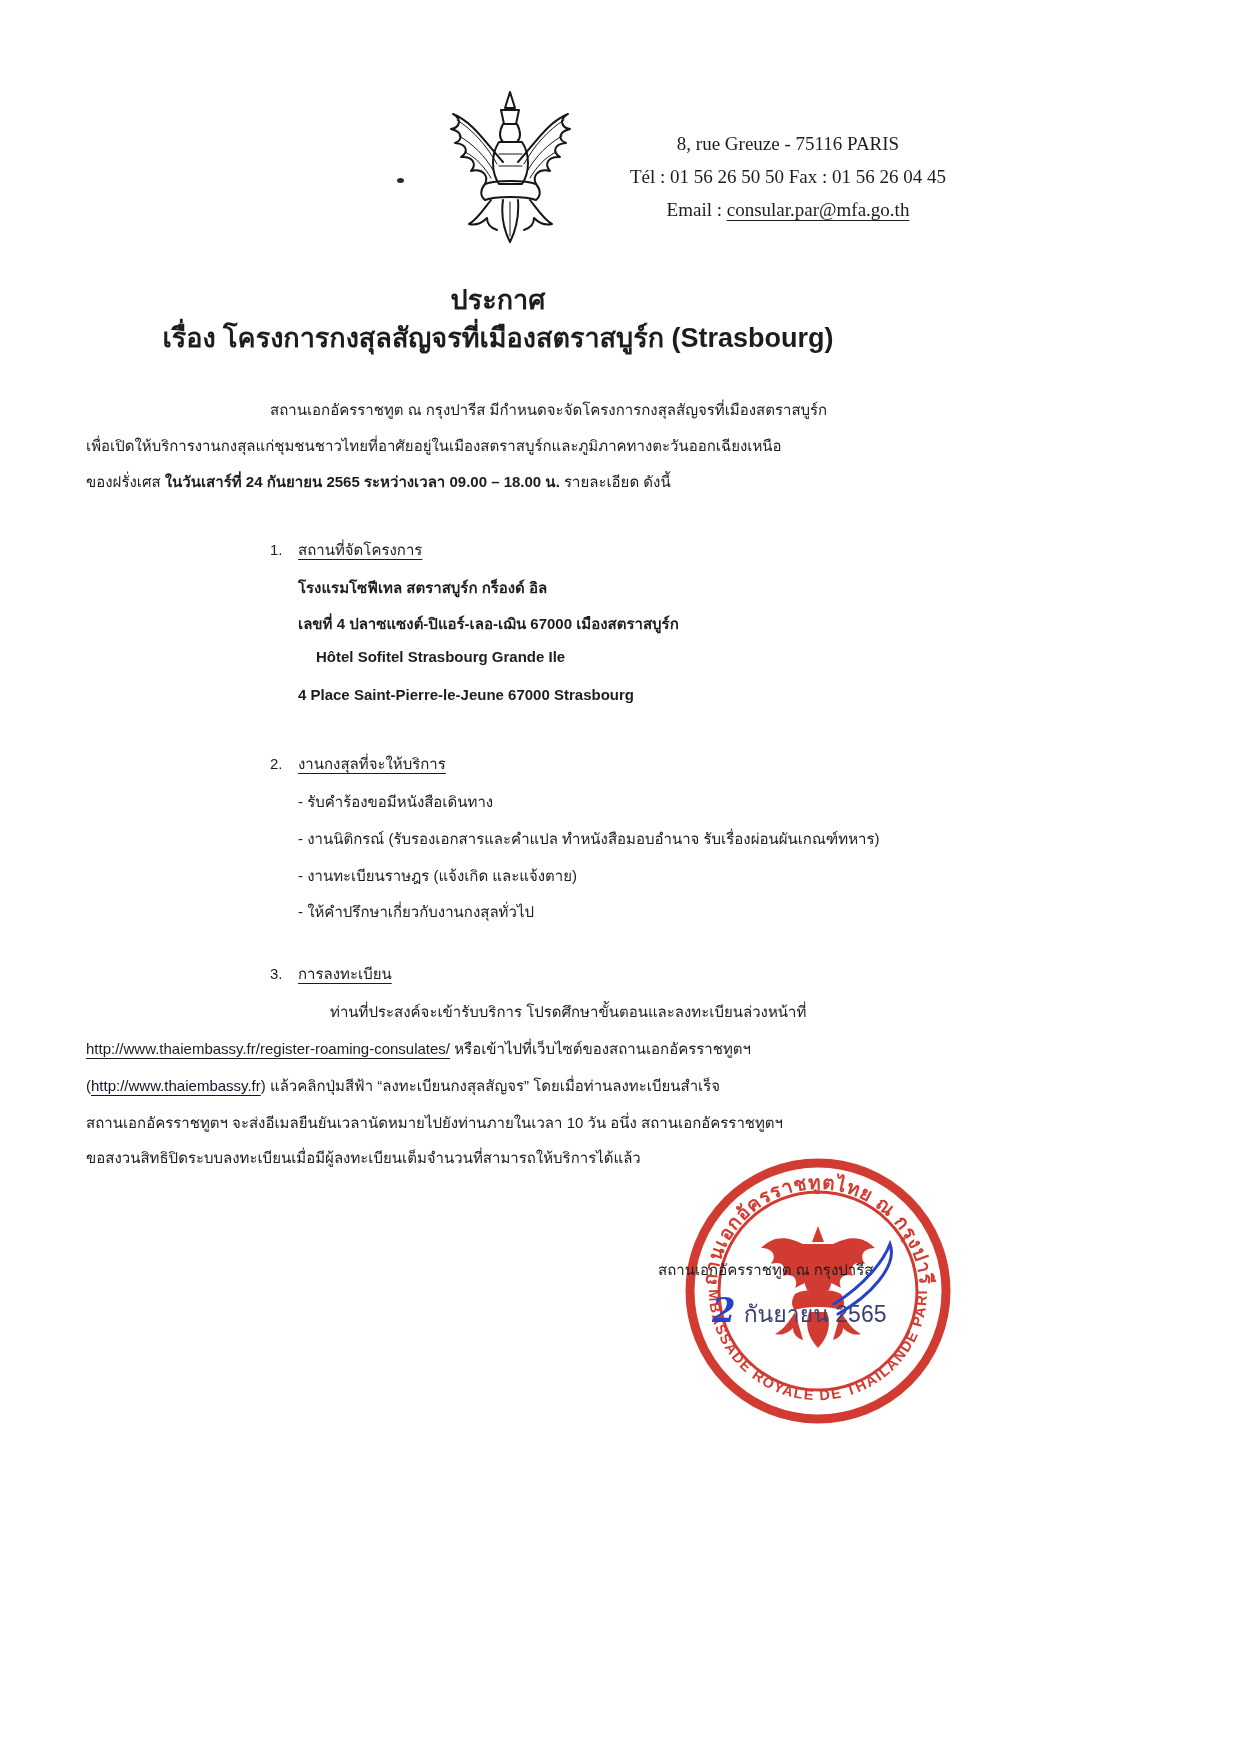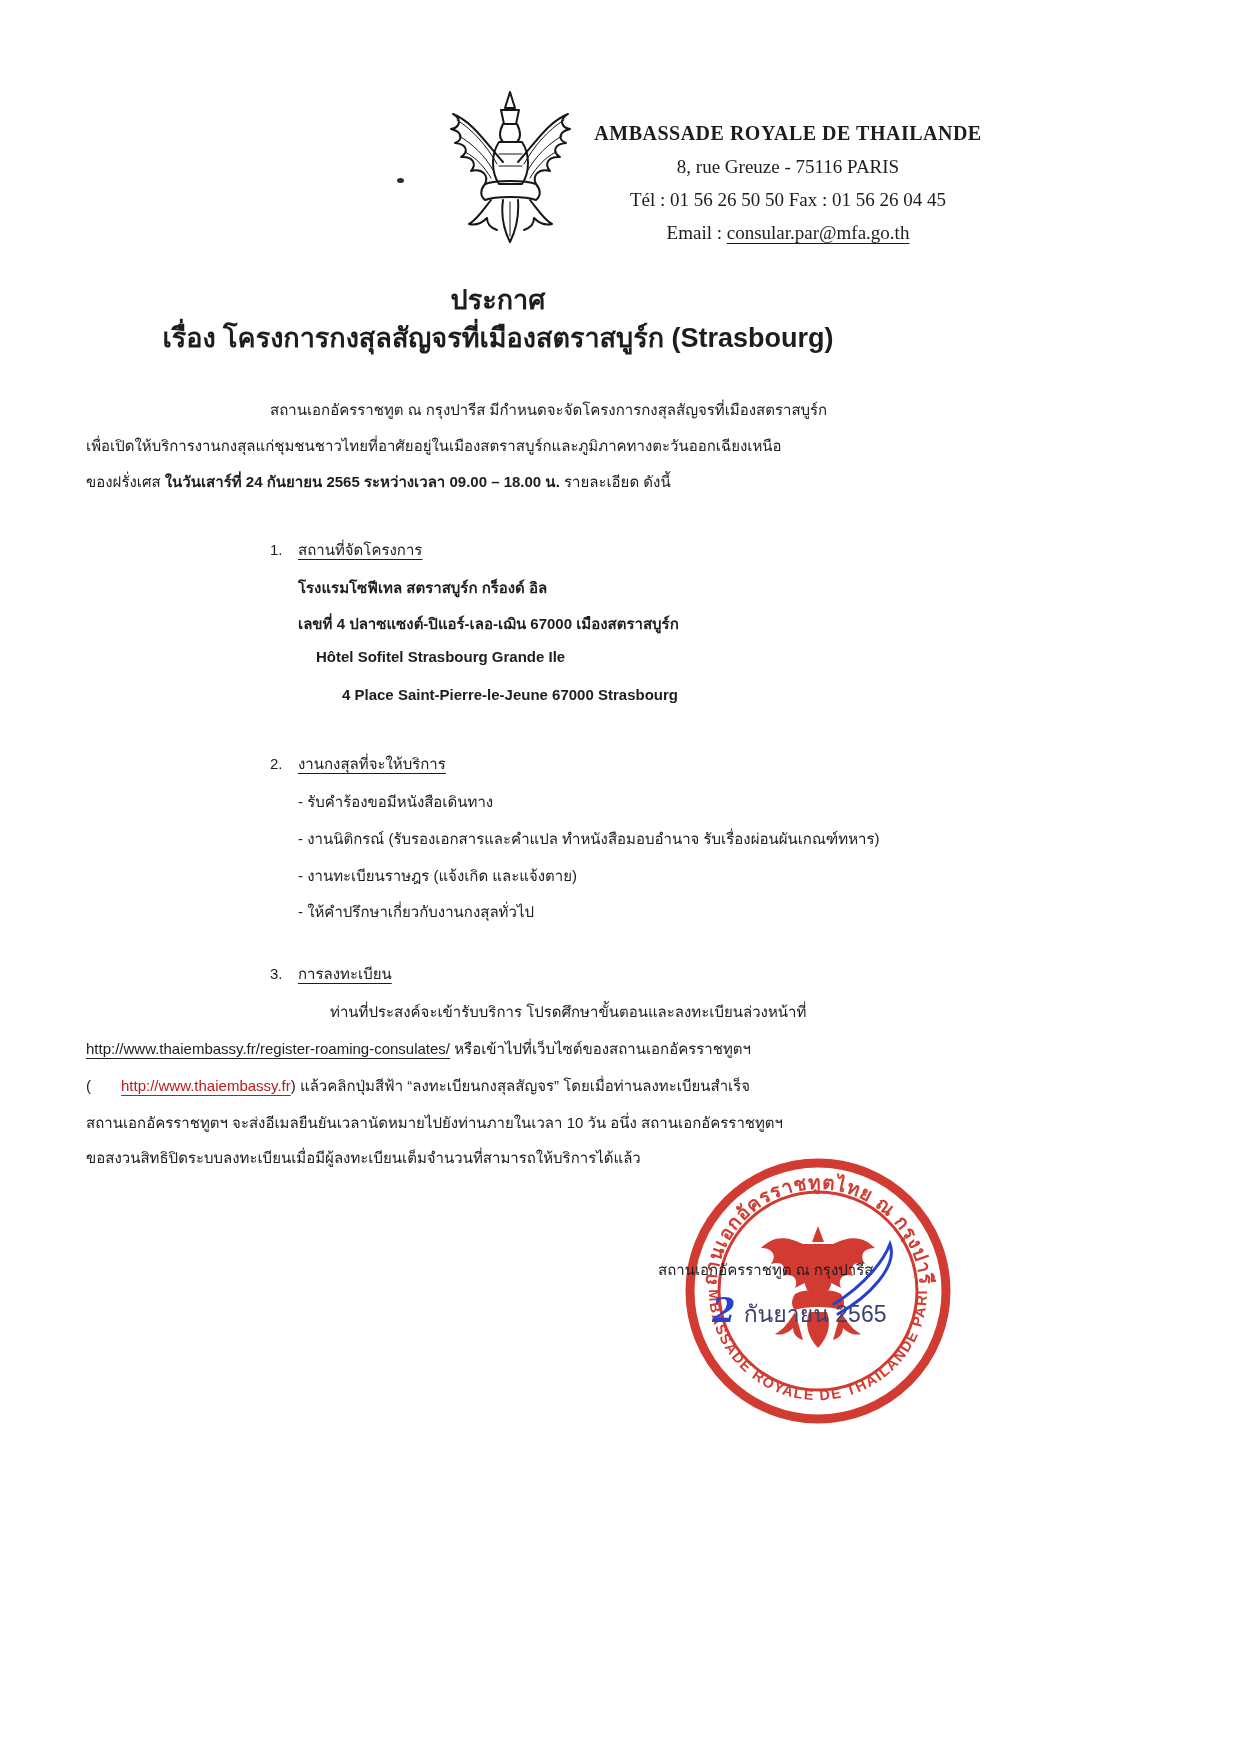--- a/index.html
+++ b/index.html
@@ -52,60 +52,59 @@
 
       <path d="M58 116 C50 126 44 136 36 140 C44 142 50 138 54 134 C54 140 58 144 64 146"></path>
       <path d="M97 116 C105 126 111 136 119 140 C111 142 105 138 101 134 C101 140 97 144 91 146"></path>
 
       <path d="M70 116 C68 130 70 144 77 158 C84 144 86 130 85 116"></path>
       <path d="M77 118 L77 152" stroke-width="1"></path>
     </svg>
   </div>
 
   <div class="abs headblock" style="left:588px;top:122px;">
-    <div class="org">AMBASSADE ROYALE DE THAILANDE</div>
     <div class="line">8, rue Greuze - 75116 PARIS</div>
     <div class="line">Tél : 01 56 26 50 50 Fax : 01 56 26 04 45</div>
     <div class="line"><span>Email : </span><a class="u" style="color:#1d1d1d;" href="#">consular.par@mfa.go.th</a></div>
   </div>
 
   <div class="abs title" style="left:0;top:278px;">ประกาศ</div>
   <div class="abs title" style="left:0;top:316px;">เรื่อง โครงการกงสุลสัญจรที่เมืองสตราสบูร์ก (Strasbourg)</div>
 
   <div class="abs t" style="left:270px;top:398px;">สถานเอกอัครราชทูต ณ กรุงปารีส มีกำหนดจะจัดโครงการกงสุลสัญจรที่เมืองสตราสบูร์ก</div>
   <div class="abs t" style="left:86px;top:434px;">เพื่อเปิดให้บริการงานกงสุลแก่ชุมชนชาวไทยที่อาศัยอยู่ในเมืองสตราสบูร์กและภูมิภาคทางตะวันออกเฉียงเหนือ</div>
   <div class="abs t" style="left:86px;top:470px;">
     <span>ของฝรั่งเศส </span><span class="bold">ในวันเสาร์ที่ 24 กันยายน 2565 ระหว่างเวลา 09.00 – 18.00 น. </span><span>รายละเอียด ดังนี้</span>
   </div>
 
   <div class="abs t" style="left:270px;top:538px;">
     <span class="listnum">1.</span><span class="u">สถานที่จัดโครงการ</span>
   </div>
   <div class="abs t bold" style="left:298px;top:576px;">โรงแรมโซฟีเทล สตราสบูร์ก กร็องด์ อิล</div>
   <div class="abs t bold" style="left:298px;top:612px;">เลขที่ 4 ปลาซแซงต์-ปิแอร์-เลอ-เฌิน 67000 เมืองสตราสบูร์ก</div>
   <div class="abs t bold" style="left:316px;top:648px;">Hôtel Sofitel Strasbourg Grande Ile</div>
-  <div class="abs t bold" style="left:298px;top:686px;margin-left:44px;">4 Place Saint-Pierre-le-Jeune 67000 Strasbourg</div>
+  <div class="abs t bold" style="left:298px;top:686px;">4 Place Saint-Pierre-le-Jeune 67000 Strasbourg</div>
 
   <div class="abs t" style="left:270px;top:752px;">
     <span class="listnum">2.</span><span class="u">งานกงสุลที่จะให้บริการ</span>
   </div>
   <div class="abs t" style="left:298px;top:790px;">- รับคำร้องขอมีหนังสือเดินทาง</div>
   <div class="abs t" style="left:298px;top:864px;">- งานทะเบียนราษฎร (แจ้งเกิด และแจ้งตาย)</div>
   <div class="abs t" style="left:298px;top:827px;">- งานนิติกรณ์ (รับรองเอกสารและคำแปล ทำหนังสือมอบอำนาจ รับเรื่องผ่อนผันเกณฑ์ทหาร)</div>
   <div class="abs t" style="left:298px;top:900px;">- ให้คำปรึกษาเกี่ยวกับงานกงสุลทั่วไป</div>
 
   <div class="abs t" style="left:270px;top:962px;">
     <span class="listnum">3.</span><span class="u">การลงทะเบียน</span>
   </div>
   <div class="abs t" style="left:330px;top:1000px;">ท่านที่ประสงค์จะเข้ารับบริการ โปรดศึกษาขั้นตอนและลงทะเบียนล่วงหน้าที่</div>
   <div class="abs t" style="left:86px;top:1037px;">
     <a class="u" style="color:#1d1d1d;" href="#">http://www.thaiembassy.fr/register-roaming-consulates/</a><span> หรือเข้าไปที่เว็บไซต์ของสถานเอกอัครราชทูตฯ</span>
   </div>
   <div class="abs t" style="left:86px;top:1074px;">
-    <span>(</span><a class="u" style="color:#b91c1c;margin-left:30px;" href="#">http://www.thaiembassy.fr</a><span>) แล้วคลิกปุ่มสีฟ้า “ลงทะเบียนกงสุลสัญจร” โดยเมื่อท่านลงทะเบียนสำเร็จ</span>
+    <span>(</span><a class="u" style="color:#0f172a;" href="#">http://www.thaiembassy.fr</a><span>) แล้วคลิกปุ่มสีฟ้า “ลงทะเบียนกงสุลสัญจร” โดยเมื่อท่านลงทะเบียนสำเร็จ</span>
   </div>
   <div class="abs t" style="left:86px;top:1111px;">สถานเอกอัครราชทูตฯ จะส่งอีเมลยืนยันเวลานัดหมายไปยังท่านภายในเวลา 10 วัน อนึ่ง สถานเอกอัครราชทูตฯ</div>
   <div class="abs t" style="left:86px;top:1146px;">ขอสงวนสิทธิปิดระบบลงทะเบียนเมื่อมีผู้ลงทะเบียนเต็มจำนวนที่สามารถให้บริการได้แล้ว</div>
 
 
   <div class="abs stamp-wrap" style="left:683px;top:1156px;opacity:.92;">
     <svg viewBox="0 0 270 270" width="270" height="270">
       <circle cx="135" cy="135" r="128" fill="none" stroke="#cf2b20" stroke-width="9"></circle>
       <circle cx="135" cy="135" r="99" fill="none" stroke="#cf2b20" stroke-width="3"></circle>
       <path id="stampArcTop" d="M 33,135 A 102,102 0 0 1 237,135" fill="none"></path>

